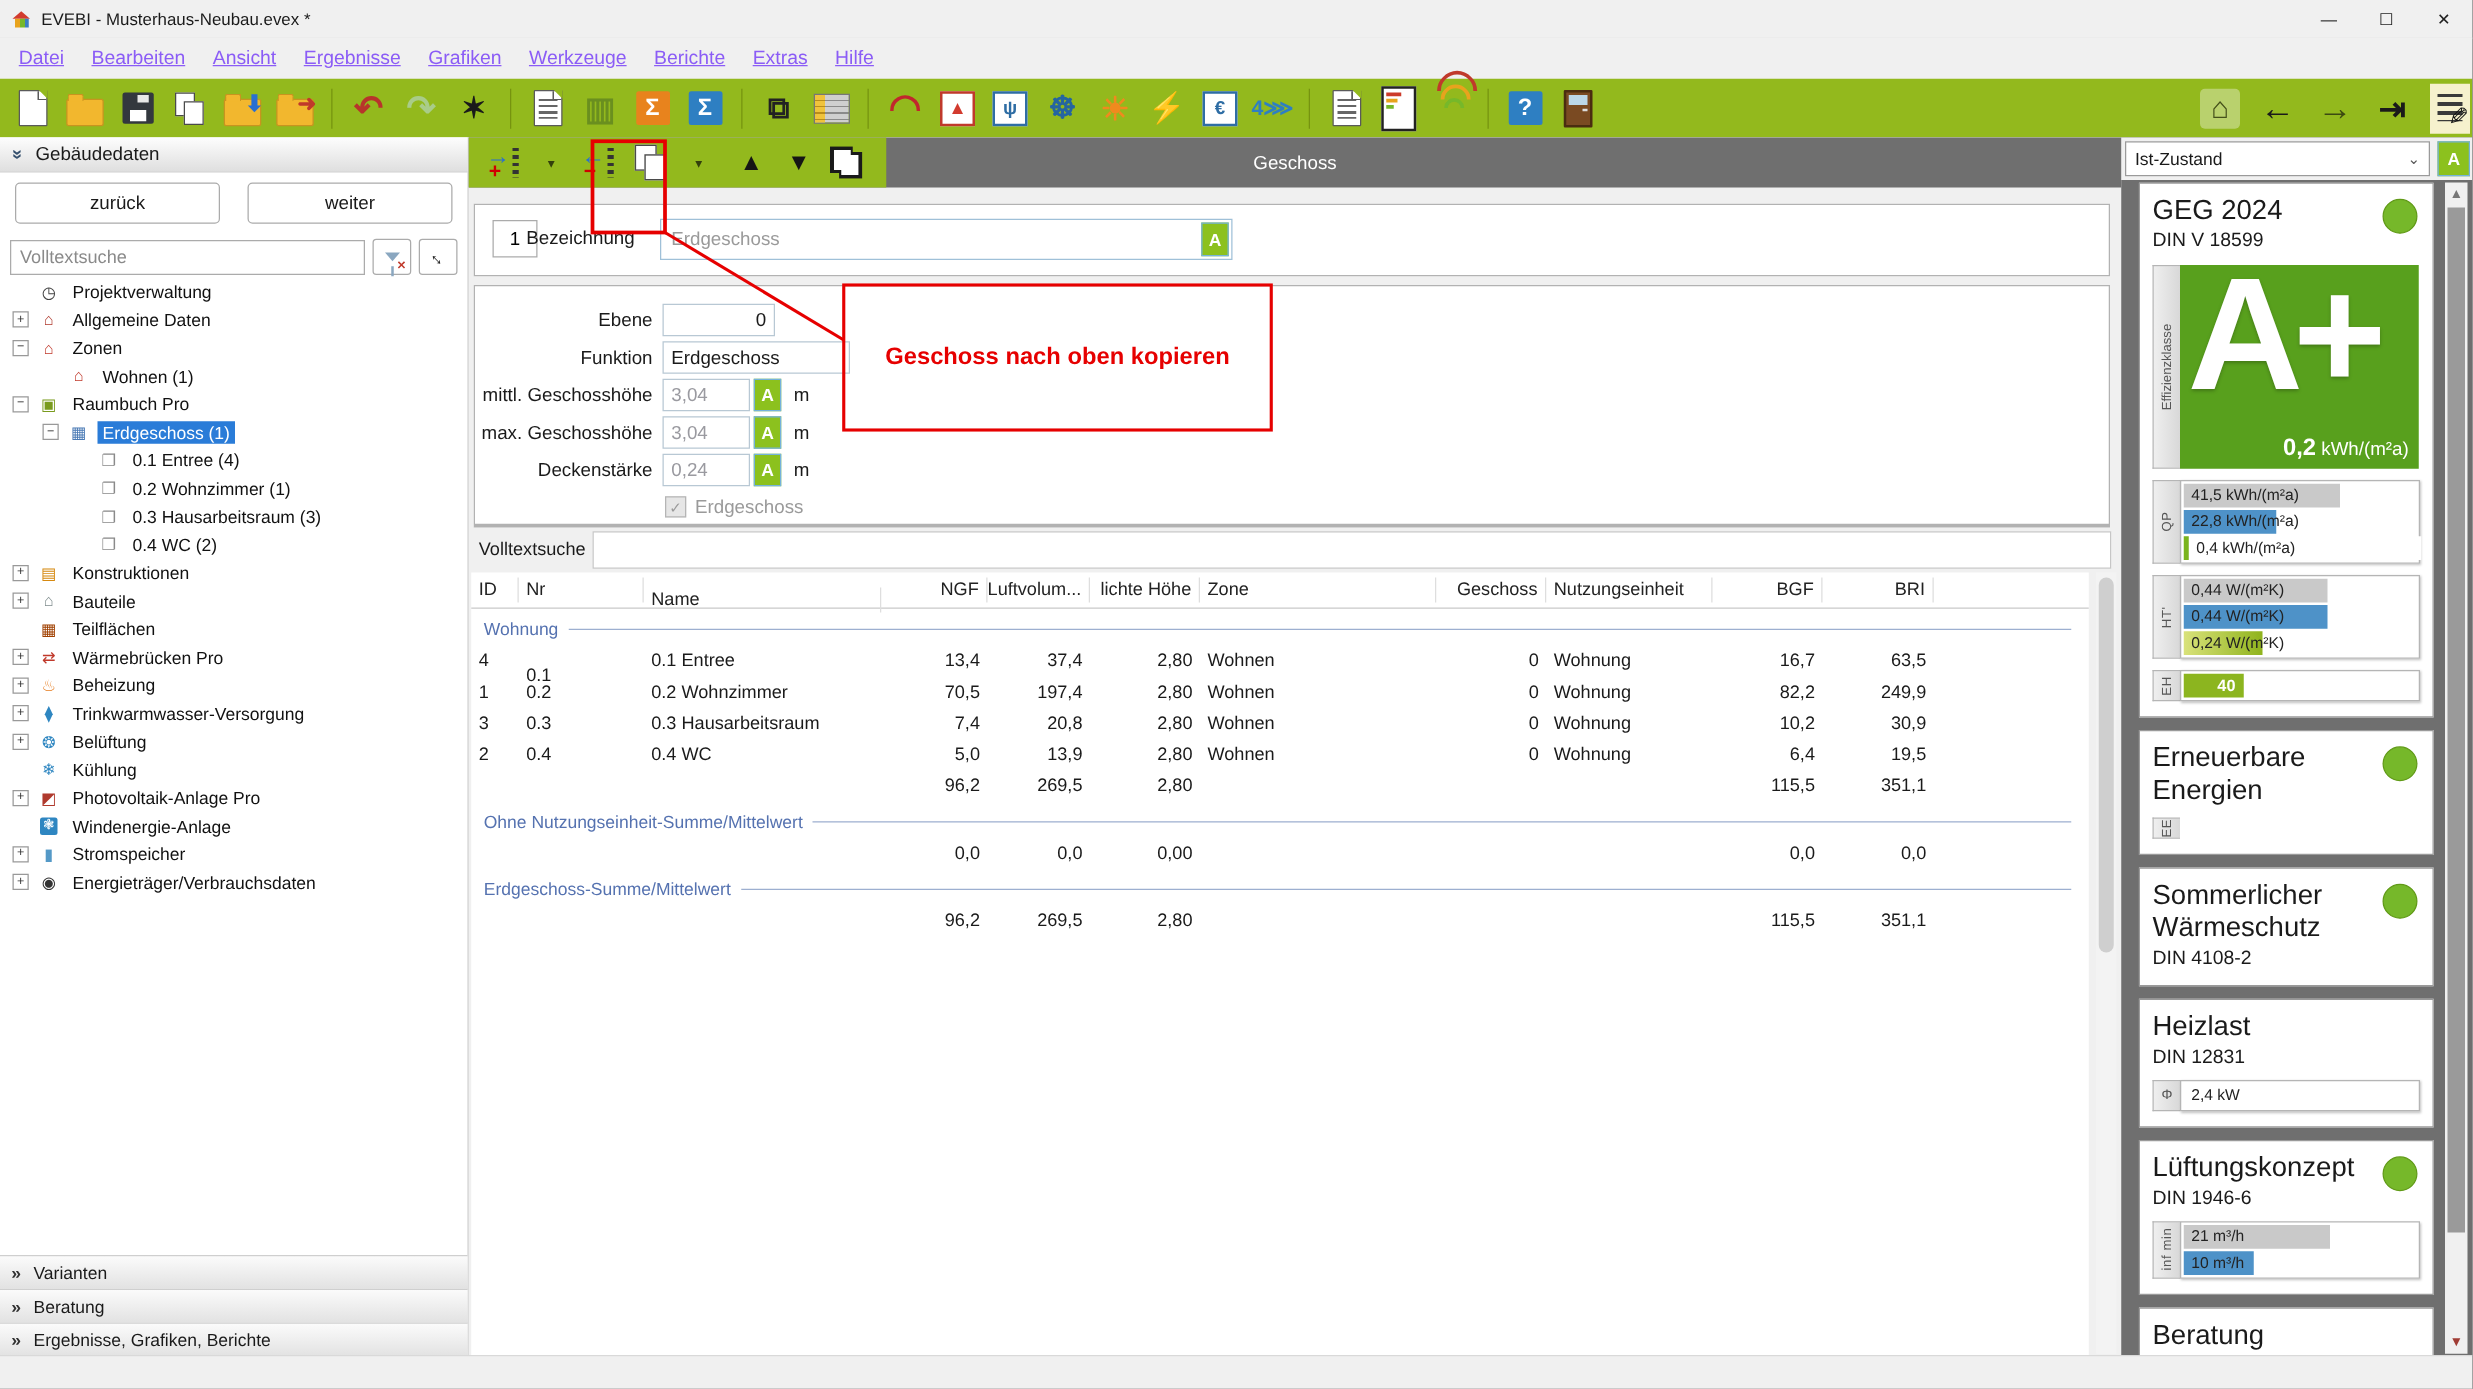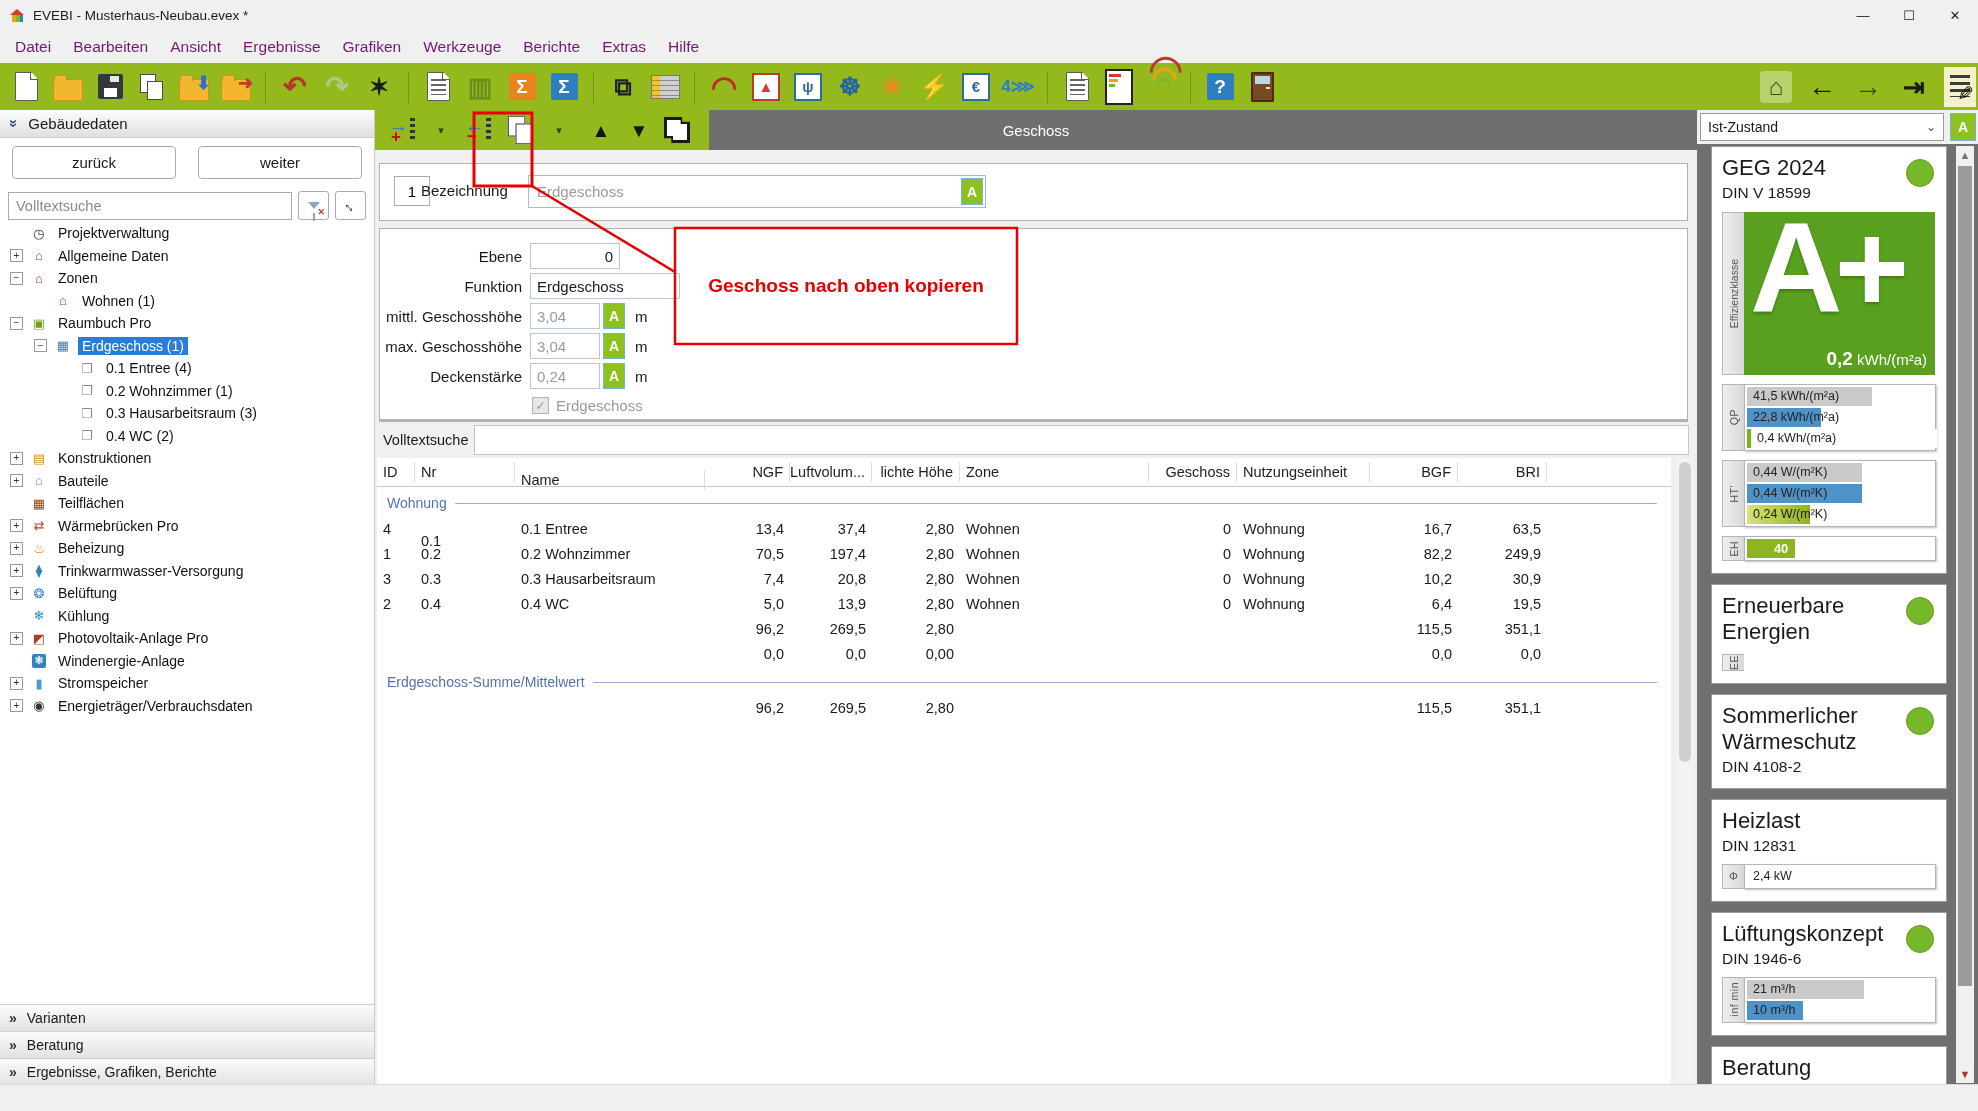--- a/index.html
+++ b/index.html
@@ -8,21 +8,21 @@
   
   #titlebar{position:absolute;left:0;top:0;right:0;height:30px;background:#f0f0f0;display:flex;align-items:center;border-bottom:1px solid #e2e2e2;}
   #app-logo{width:15px;height:13px;margin:0 8px 0 10px;position:relative;display:inline-block;}
   #app-logo:before{content:"";position:absolute;left:0;top:0;border-left:7.5px solid transparent;border-right:7.5px solid transparent;border-bottom:6px solid #d23b2e;}
   #app-logo:after{content:"";position:absolute;left:2px;top:6px;width:11px;height:7px;background:linear-gradient(90deg,#e8a31d 40%,#76b82a 40%,#76b82a 70%,#3a7ec2 70%);}
   #window-title{font-size:13.5px;color:#1a1a1a;}
   #win-controls{margin-left:auto;display:flex;height:100%;}
   .wc{width:46px;display:flex;align-items:center;justify-content:center;font-size:13px;color:#222;cursor:default;}
   
   #menubar{position:absolute;left:0;top:30px;right:0;height:33px;background:#f0f0f0;display:flex;align-items:center;padding-left:4px;}
-  .menu-item{font-size:15.5px;color:#701a75;padding:4px 11px;}
+  .menu-item{font-size:15.5px;color:#8b5cf6;padding:4px 11px;text-decoration:underline;}
   
   #toolbar{position:absolute;left:0;top:63px;right:0;height:47px;background:var(--green);display:flex;align-items:center;}
   #tb-left{display:flex;align-items:center;gap:6px;padding-left:8px;flex:1;}
   #tb-right{display:flex;align-items:center;gap:10px;padding-right:0;}
   .tb-btn{border:none;background:transparent;padding:2px;display:flex;align-items:center;justify-content:center;width:36px;height:38px;}
   .tb-sep{width:1px;height:32px;background:#76930f;margin:0 5px;}
   .tb-glyph{font-size:22px;line-height:1;font-weight:bold;}
   .tb-glyph.boxed{border:2px solid;background:#fff;width:24px;height:24px;display:flex;align-items:center;justify-content:center;font-size:16px;}
   .tb-badge{width:27px;height:27px;display:flex;align-items:center;justify-content:center;color:#fff;font-weight:bold;font-size:19px;border-radius:2px;}
   .ic-page{width:21px;height:27px;background:#fff;border:1.5px solid #5a5a5a;position:relative;border-radius:1px;}
@@ -631,20 +631,24 @@
             <span class="td" style="width: 190px;"></span>
             <span class="td r" style="width: 85px;">96,2</span>
             <span class="td r" style="width: 82px;">269,5</span>
             <span class="td r" style="width: 88px;">2,80</span>
             <span class="td" style="width: 189px;"></span>
             <span class="td r" style="width: 88px;"></span>
             <span class="td" style="width: 133px;"></span>
             <span class="td r" style="width: 88px;">115,5</span>
             <span class="td r" style="width: 89px;">351,1</span>
           </div>
+          <div class="group-row">
+            <span class="gl">Ohne Nutzungseinheit-Summe/Mittelwert</span>
+            <div class="gline"></div>
+          </div>
           <div class="tr">
             <span class="td" style="width: 38px;"></span>
             <span class="td" style="width: 100px;"></span>
             <span class="td" style="width: 190px;"></span>
             <span class="td r" style="width: 85px;">0,0</span>
             <span class="td r" style="width: 82px;">0,0</span>
             <span class="td r" style="width: 88px;">0,00</span>
             <span class="td" style="width: 189px;"></span>
             <span class="td r" style="width: 88px;"></span>
             <span class="td" style="width: 133px;"></span>

